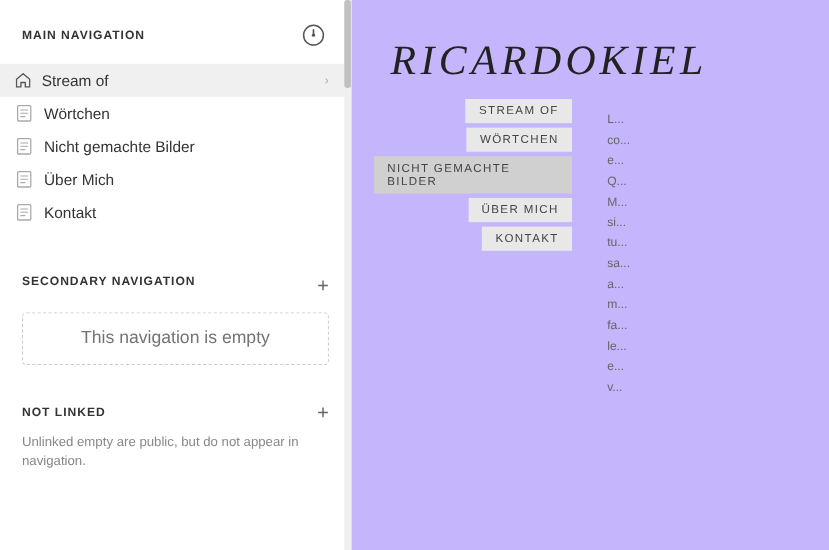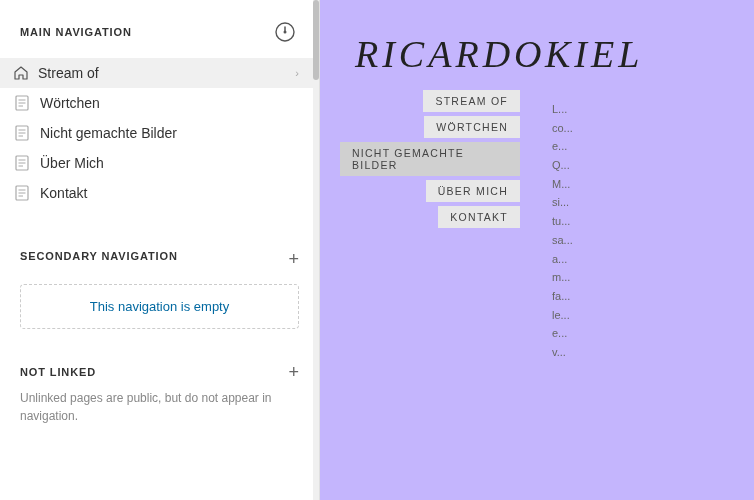--- a/index.html
+++ b/index.html
@@ -124,22 +124,22 @@
       display: flex;
       justify-content: space-between;
       padding: 14px 20px 12px 20px;
     }
     .empty-nav-placeholder {
       margin: 4px 20px 12px 20px;
       border: 1.5px dashed #ccc;
       border-radius: 4px;
       padding: 14px;
       text-align: center;
-      color: #0369a1;
-      font-size: 13px;
+      color: #737373;
+      font-size: 16px;
     }
 
     
     .not-linked-section {
       padding: 0 0 8px 0;
     }
     .not-linked-header {
       display: flex;
       align-items: center;
       justify-content: space-between;
@@ -324,21 +324,21 @@
       <span>This navigation is empty</span>
     </div>
   </div>
 
   <div class="not-linked-section">
     <div class="not-linked-header">
       <span class="nav-section-title">NOT LINKED</span>
       <span class="plus-icon">+</span>
     </div>
     <div class="not-linked-desc">
-      <span>Unlinked pages are public, but do not appear in navigation.</span>
+      <span>Unlinked empty are public, but do not appear in navigation.</span>
     </div>
   </div>
 
   <div class="scrollbar-track">
     <div class="scrollbar-thumb"></div>
   </div>
 </div>
 
 <div class="right-panel">
   <div class="preview-area">

